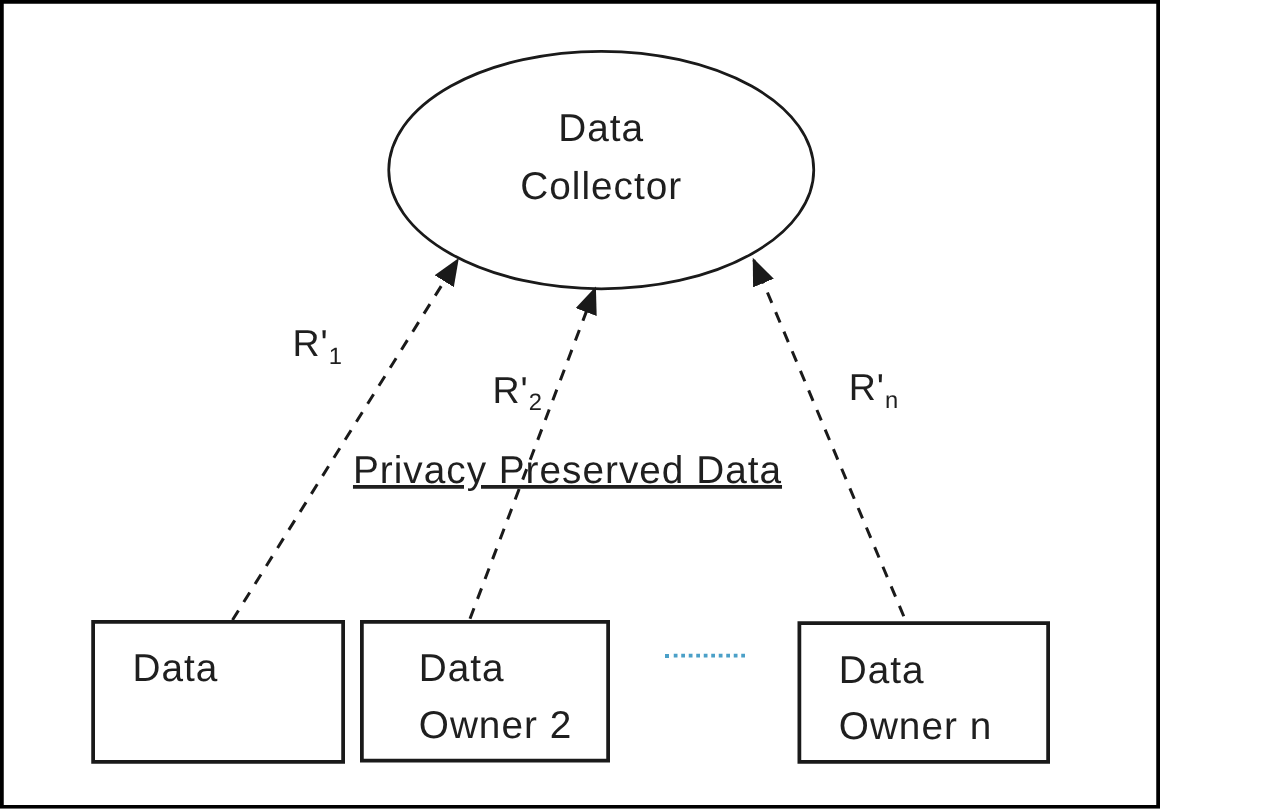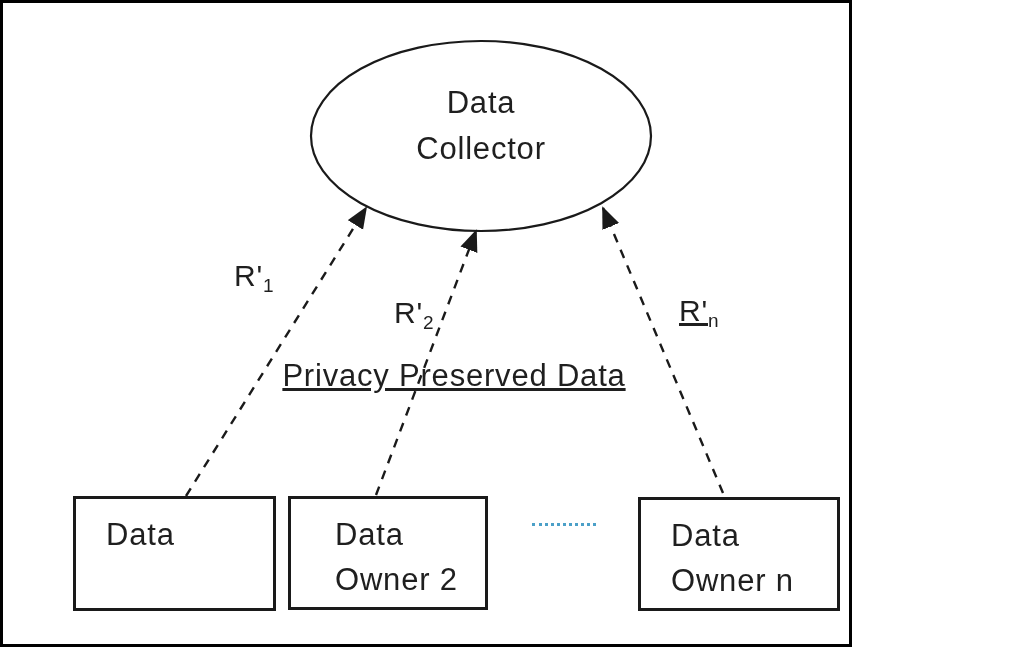--- a/index.html
+++ b/index.html
@@ -1,18 +1,18 @@
 <!DOCTYPE html>
 <html style="--background: #ffffff; --border: #000000; --stroke: #1a1a1a; --text: #1f1f1f; --separator: #4ba0c8;"><head>
 <meta charset="utf-8">
 <style>
   html, body { margin: 0; padding: 0; background: #ffffff; }
   .canvas {
     position: relative;
-    width: 852px;
+    width: 928px;
     height: 647px;
     box-sizing: border-box;
     background: var(--background, #ffffff);
     border: 3px solid var(--border, #000000);
     font-family: "Liberation Sans", sans-serif;
     color: var(--text, #1f1f1f);
     overflow: hidden;
   }
   .connector-layer {
     position: absolute;
@@ -82,21 +82,21 @@
   </div>
 
   <div class="label edge-label" style="left:231px; top:250px;">
     <span>R'</span><span class="sub">1</span>
   </div>
 
   <div class="label edge-label" style="left:391px; top:287px;">
     <span>R'</span><span class="sub">2</span>
   </div>
 
-  <div class="label edge-label" style="left:676px; top:285px;text-decoration:underline;">
+  <div class="label edge-label" style="left:676px; top:285px;">
     <span>R'</span><span class="sub">n</span>
   </div>
 
   <div class="label center" style="left:231px; top:350px; width:440px;text-decoration:underline;">
     <div>Privacy Preserved Data</div>
   </div>
 
   <div class="node-box" style="left:70px; top:493px; width:203px; height:115px;">
     <div>Data</div>
   </div>

